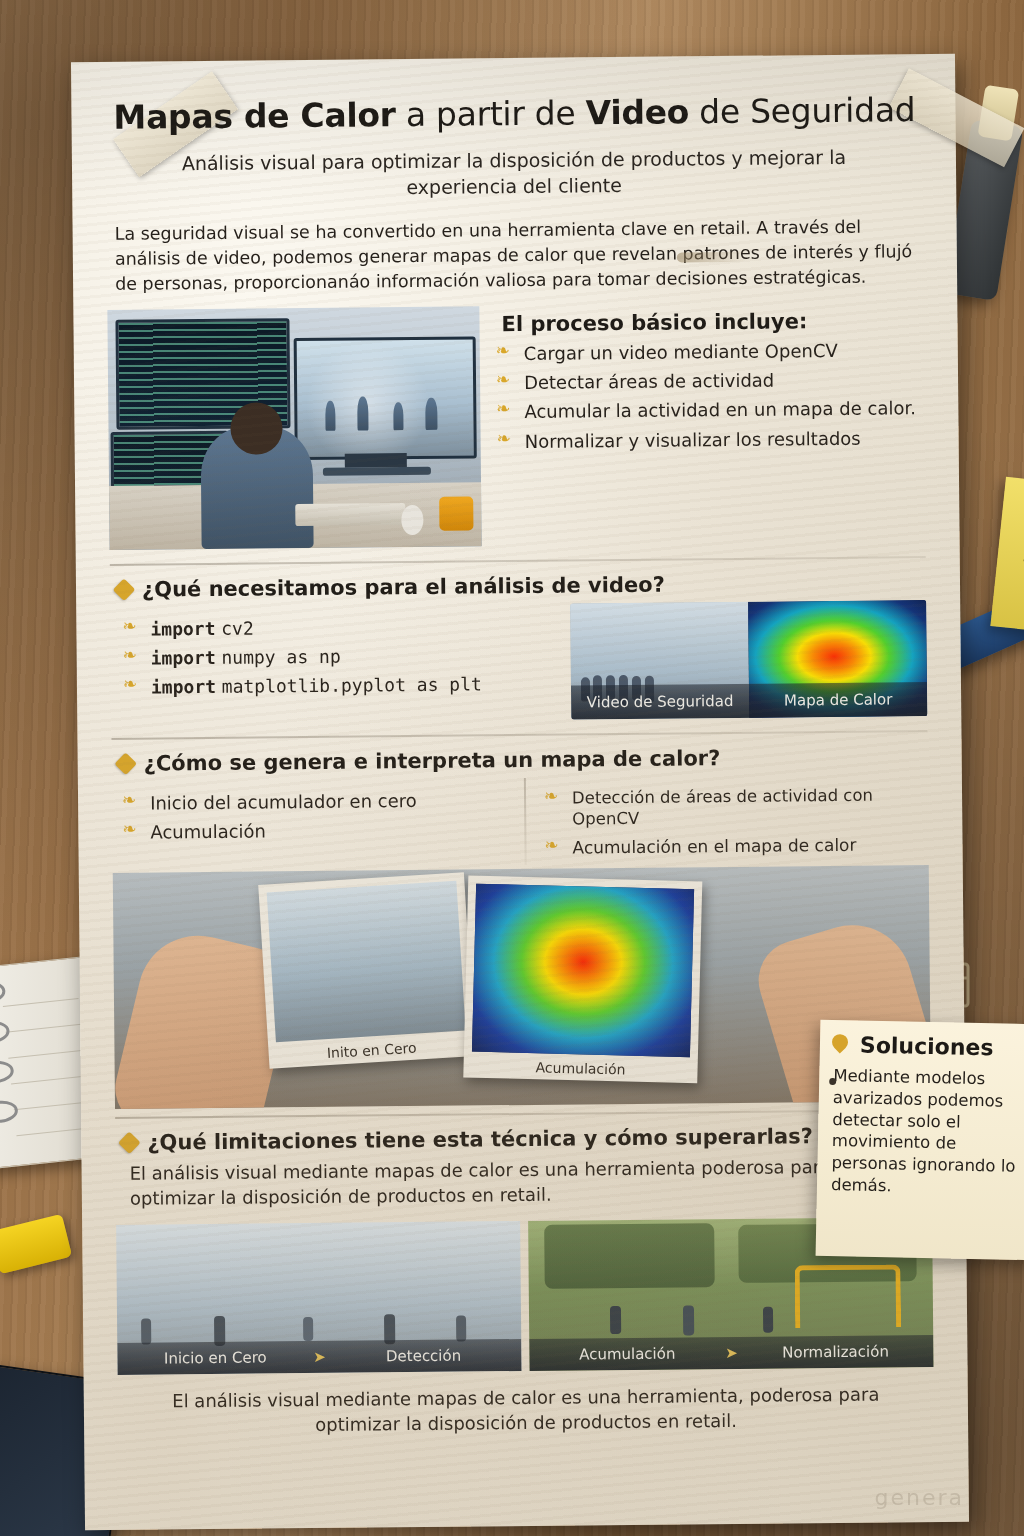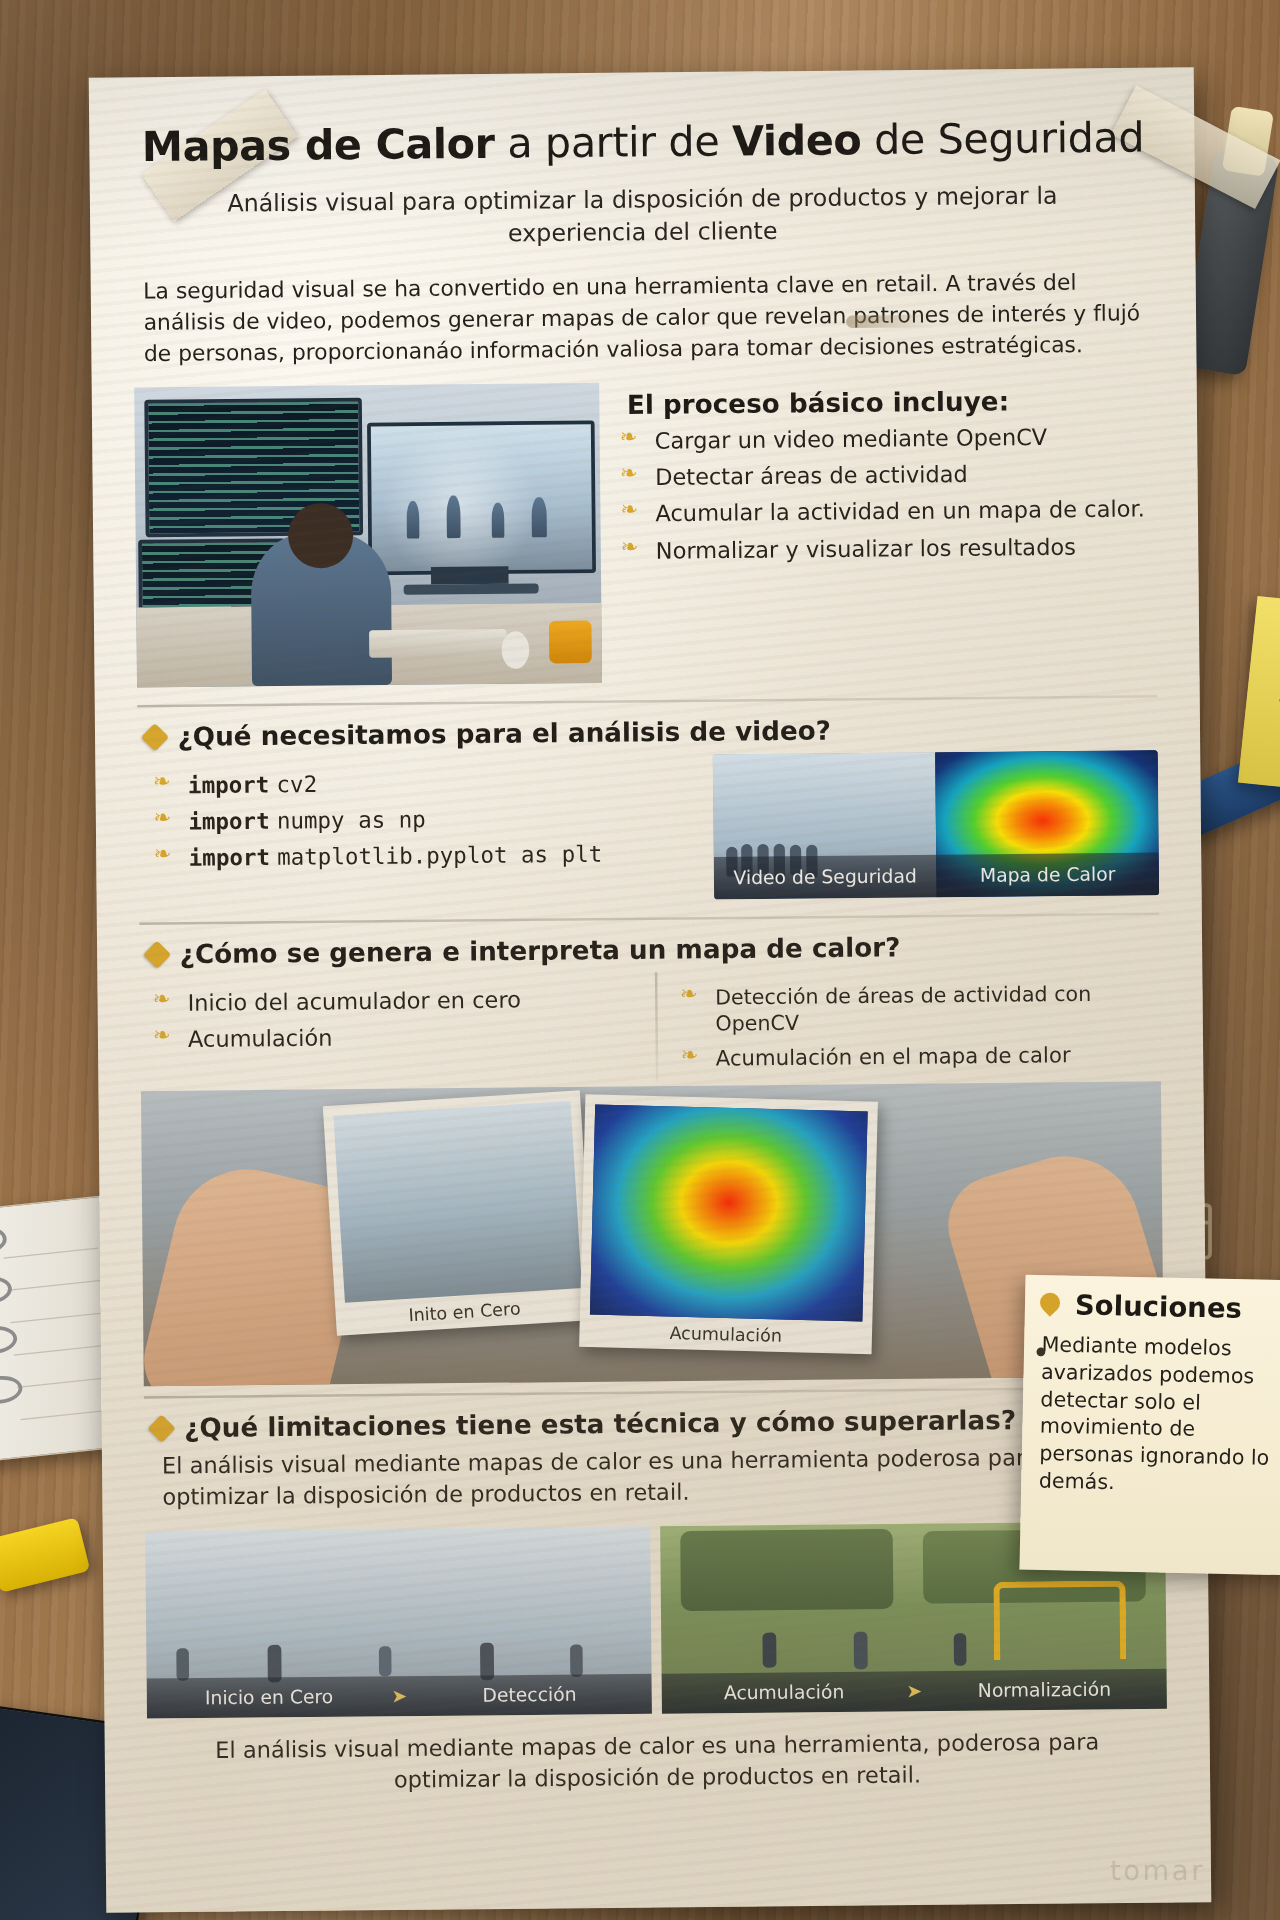--- a/index.html
+++ b/index.html
@@ -423,13 +423,13 @@
   </div>
 </div>
 
 <div class="sticky">
   <div class="pin"></div>
   <h3>Soluciones</h3>
   <div class="bullet"></div>
   <p>Mediante modelos avarizados podemos detectar solo el movimiento de personas ignorando lo demás.</p>
 </div>
 
-<div class="watermark">tomar</div>
+<div class="watermark">genera</div>
 
 </body></html>

